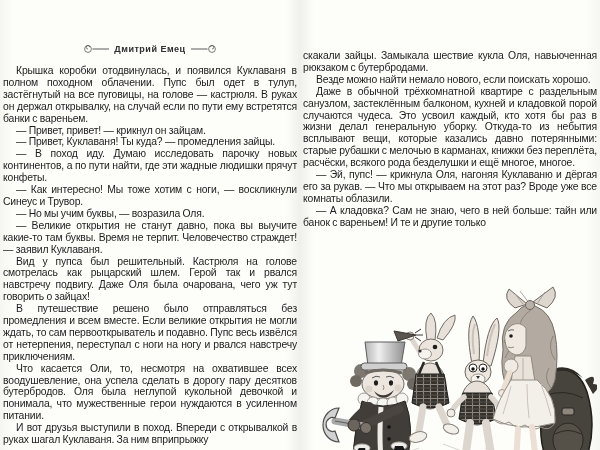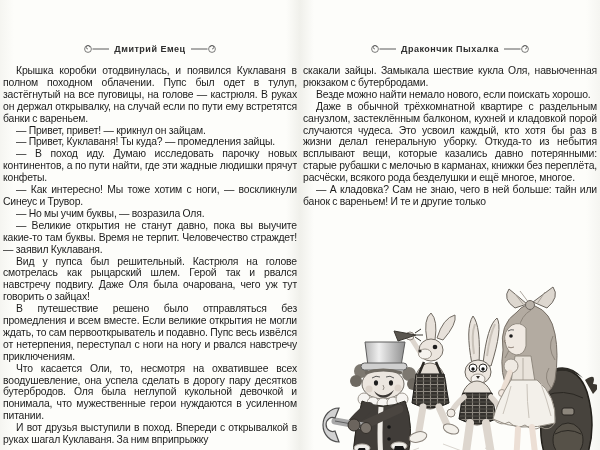--- a/index.html
+++ b/index.html
@@ -95,38 +95,26 @@
       </svg>
       <span class="num">14</span>
       <svg class="fl" width="18" height="8" viewBox="0 0 18 8">
         <path d="M0.5 5 c1.5 -1.5 4 -2 6 0.5 c2 2.5 4.5 2.5 7 -0.5" fill="none" stroke="#8a8a8a" stroke-width="0.9"></path>
         <circle cx="15.5" cy="4" r="1.7" fill="none" stroke="#8a8a8a" stroke-width="0.9"></circle>
       </svg>
     </div>
   </div>
 
   <div class="page right">
-    <div class="running-header">
-      <svg class="fl" width="26" height="10" viewBox="0 0 26 10">
-        <circle cx="5" cy="5" r="3.4" fill="none" stroke="#5a5a5a" stroke-width="0.8"></circle>
-        <path d="M5 5 a1.8 1.8 0 1 1 1.8 -1.8" fill="none" stroke="#5a5a5a" stroke-width="0.8"></path>
-        <line x1="9.5" y1="5" x2="26" y2="5" stroke="#5a5a5a" stroke-width="1"></line>
-      </svg>
-      <span class="header-text">Дракончик Пыхалка</span>
-      <svg class="fl" width="26" height="10" viewBox="0 0 26 10">
-        <line x1="0" y1="5" x2="16.5" y2="5" stroke="#5a5a5a" stroke-width="1"></line>
-        <circle cx="21" cy="5" r="3.4" fill="none" stroke="#5a5a5a" stroke-width="0.8"></circle>
-        <path d="M21 5 a1.8 1.8 0 1 0 -1.8 -1.8" fill="none" stroke="#5a5a5a" stroke-width="0.8"></path>
-      </svg>
-    </div>
 
     <div class="text-block">
       <p class="cont">скакали зайцы. Замыкала шествие кукла Оля, навьюченная рюкзаком с бутербродами.</p>
       <p>Везде можно найти немало нового, если поискать хорошо.</p>
       <p>Даже в обычной трёхкомнатной квартире с раздельным санузлом, застеклённым балконом, кухней и кладовкой порой случаются чудеса. Это усвоил каждый, кто хотя бы раз в жизни делал генеральную уборку. Откуда-то из небытия всплывают вещи, которые казались давно потерянными: старые рубашки с мелочью в карманах, книжки без переплёта, расчёски, всякого рода безделушки и ещё многое, многое.</p>
+      <p>— Эй, пупс! — крикнула Оля, нагоняя Куклаваню и дёргая его за рукав. — Что мы открываем на этот раз? Вроде уже все комнаты облазили.</p>
       <p>— А кладовка? Сам не знаю, чего в ней больше: тайн или банок с вареньем! И те и другие только</p>
     </div>
 
     <svg class="illustration" viewBox="0 0 282 212" role="img" aria-label="Чёрно-белая иллюстрация: пупс Куклаваня с кастрюлей на голове и открывалкой в руках, два игрушечных зайца в клетчатых комбинезонах (один с морковкой) и кукла Оля с большим бантом и огромным рюкзаком идут по паркетному полу">
       <defs>
         <pattern id="plaid" width="7" height="7" patternUnits="userSpaceOnUse">
           <rect width="7" height="7" fill="#35322e"></rect>
           <path d="M0 3.5 H7 M3.5 0 V7" stroke="#8a857d" stroke-width="1.1"></path>
           <path d="M0 0.3 H7 M0 6.7 H7" stroke="#56524c" stroke-width="0.6"></path>
         </pattern>

